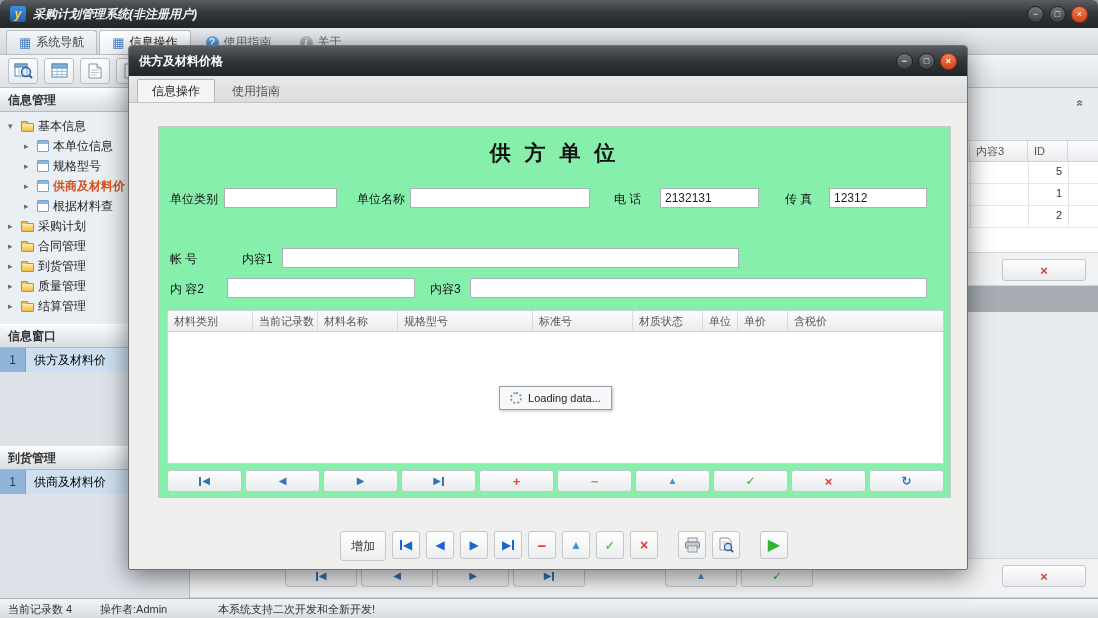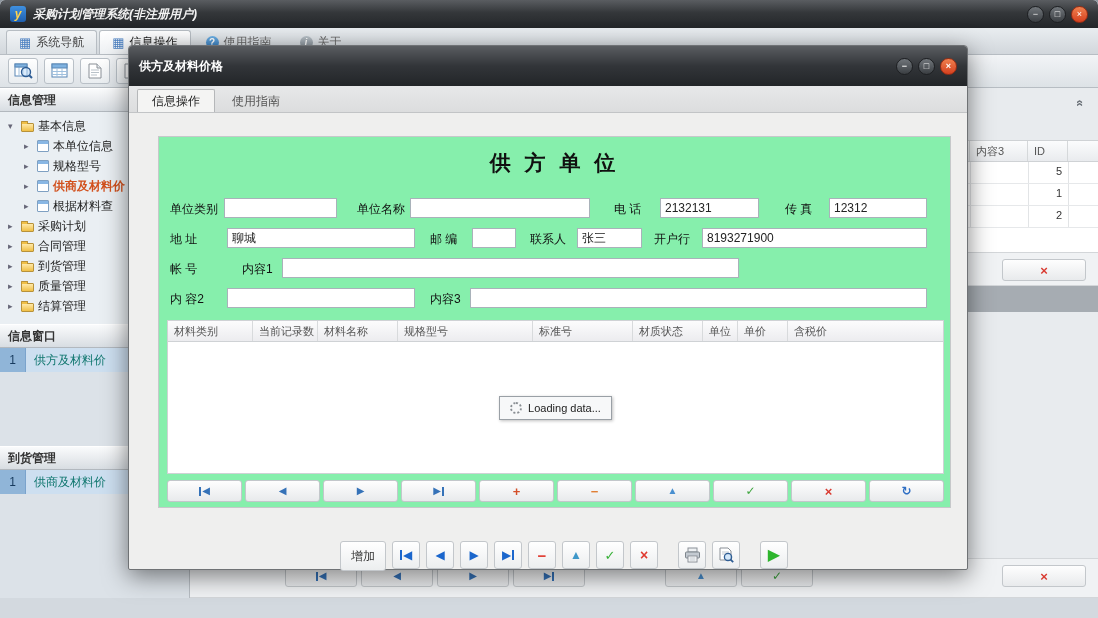--- a/index.html
+++ b/index.html
@@ -47,21 +47,21 @@
   .titem { height:20px; display:flex; align-items:center; gap:4px; padding-left:8px; white-space:nowrap; overflow:hidden; }
   .titem.child { padding-left:24px; }
   .twist { color:#667; font-size:9px; width:9px; line-height:1; }
   .titem .lbl { font-size:12px; color:#222; }
   .titem.sel .lbl { color:#d2511e; font-weight:bold; }
   .ic-folder { position:relative; width:13px; height:9px; background:linear-gradient(#ffe9a8,#f0bf45); border:1px solid #b8923a; border-radius:1px; flex:none; margin-top:2px; }
   .ic-folder::before { content:""; position:absolute; top:-3px; left:-1px; width:5px; height:2px; background:#f0bf45; border:1px solid #b8923a; border-bottom:none; border-radius:1px 1px 0 0; }
   .ic-sheet { width:12px; height:12px; flex:none; border:1px solid #7fa0c2; border-radius:1px; background:linear-gradient(180deg,#89b7e4 0,#89b7e4 3px,#ffffff 3px); }
   .lrow { position:absolute; left:0; width:100%; height:24px; display:flex; align-items:stretch; }
   .lrow .num { width:26px; background:#90b5d8; border-right:1px solid #7aa3cc; display:flex; align-items:center; justify-content:center; color:#173a5e; }
-  .lrow .rlbl { flex:1; background:#cddff0; display:flex; align-items:center; padding-left:8px; color:#0f766e; white-space:nowrap; overflow:hidden; }
+  .lrow .rlbl { flex:1; background:#cddff0; display:flex; align-items:center; padding-left:8px; color:#000000; white-space:nowrap; overflow:hidden; }
 
   
   .bgpane { position:absolute; left:190px; top:88px; width:908px; height:510px; background:#e8ebee; z-index:1; }
   .collapse-btn { position:absolute; left:880px; top:7px; width:20px; height:16px; display:flex; align-items:center; justify-content:center; color:#6a7077; }
   .collapse-btn .g { transform:rotate(90deg); font-weight:bold; font-size:12px; line-height:1; }
   .bg-ghead { position:absolute; left:0; top:52px; width:100%; height:22px; display:flex;
     background:linear-gradient(#fbfcfd,#e9ebee); border-top:1px solid #cfd2d5; border-bottom:1px solid #cfd2d5; }
   .bg-ghead .cell { border-right:1px solid #d5d8da; display:flex; align-items:center; padding-left:6px; font-size:11px; color:#555; }
   .bg-rows { position:absolute; left:0; top:74px; width:100%; height:90px; background:#fff; }
   .bg-row { position:relative; height:22px; border-bottom:1px solid #e6e8ea; }
@@ -85,21 +85,21 @@
   .c-refresh { color:#2f6fc4; font-weight:bold; font-size:12px; }
 
   
   .statusbar { position:absolute; left:0; top:598px; width:1098px; height:20px; z-index:6;
     background:linear-gradient(#f2f4f6,#d9dde1); border-top:1px solid #aab0b6; font-size:11px; color:#333; }
   .statusbar span { position:absolute; top:3px; white-space:nowrap; }
 
   
   .dialog { position:absolute; left:128px; top:45px; width:840px; height:525px; z-index:10;
     background:#efefee; border:1px solid #6f7275; border-radius:4px 4px 2px 2px; box-shadow:0 6px 24px rgba(0,0,0,.5); }
-  .dtitle { height:40px; background:linear-gradient(#5a5d61,#323539 50%,#222528); border-radius:3px 3px 0 0;
+  .dtitle { height:30px; background:linear-gradient(#5a5d61,#323539 50%,#222528); border-radius:3px 3px 0 0;
     display:flex; align-items:center; padding:0 10px; color:#fff; font-weight:bold;justify-content:space-between; }
   .dtabs { height:27px; background:linear-gradient(#e7e8e9,#dcddde); border-bottom:1px solid #c2c4c6;
     display:flex; align-items:flex-end; padding-left:8px; gap:2px; }
   .dtab { height:23px; padding:0 14px; display:flex; align-items:center; font-size:12px; color:#555;
     border:1px solid transparent; border-bottom:none; border-radius:2px 2px 0 0; }
   .dtab.active { background:#f4f4f3; border-color:#b5b7b9; color:#222; }
   .dbody { position:relative; height:468px; }
   .panel { position:absolute; left:29px; top:23px; width:793px; height:372px; background:#86efac; border:1px solid #c6c8ca; }
   .ftitle { position:absolute; top:12px; left:0; right:0; text-align:center; font-size:21px; font-weight:bold; letter-spacing:4px; color:#101010; }
   .frow { position:absolute; left:11px; right:14px; height:20px; display:flex; align-items:flex-end; }
@@ -357,33 +357,20 @@
           <span class="flabel" style="width:53px">单位名称</span>
           <input class="inp" style="width: 180px;" value="">
           <span class="sp" style="width:24px"></span>
           <span class="flabel" style="width:46px">电 话</span>
           <input class="inp" style="width: 99px;" value="2132131">
           <span class="sp" style="width:26px"></span>
           <span class="flabel" style="width:44px">传 真</span>
           <input class="inp" style="width: 98px;" value="12312">
         </div>
 
-        <div class="frow" style="top:91px">
-          <span class="flabel" style="width:57px">地 址</span>
-          <input class="inp" style="width: 188px;" value="聊城">
-          <span class="sp" style="width:15px"></span>
-          <span class="flabel" style="width:42px">邮 编</span>
-          <input class="inp" style="width: 44px;" value="">
-          <span class="sp" style="width:14px"></span>
-          <span class="flabel" style="width:47px">联系人</span>
-          <input class="inp" style="width: 65px;" value="张三">
-          <span class="sp" style="width:12px"></span>
-          <span class="flabel" style="width:48px">开户行</span>
-          <input class="inp" style="width: 225px;" value="8193271900">
-        </div>
 
         <div class="frow" style="top:121px">
           <span class="flabel" style="width:57px">帐 号</span>
           <span class="sp" style="width:15px"></span>
           <span class="flabel" style="width:40px">内容1</span>
           <input class="inp" style="width: 457px;" value="">
         </div>
 
         <div class="frow" style="top:151px">
           <span class="flabel" style="width:57px">内 容2</span>
@@ -497,14 +484,19 @@
           </svg>
         </div>
         <span class="sp8"></span>
         <div class="sqbtn">
             <span class="pl">▶</span>
           </div>
       </div>
     </div>
   </div>
 
+  <div class="statusbar">
+    <span style="left:8px">当前记录数 4</span>
+    <span style="left:100px">操作者:Admin</span>
+    <span style="left:218px">本系统支持二次开发和全新开发!</span>
+  </div>
 
 </div>
 
 </body></html>

